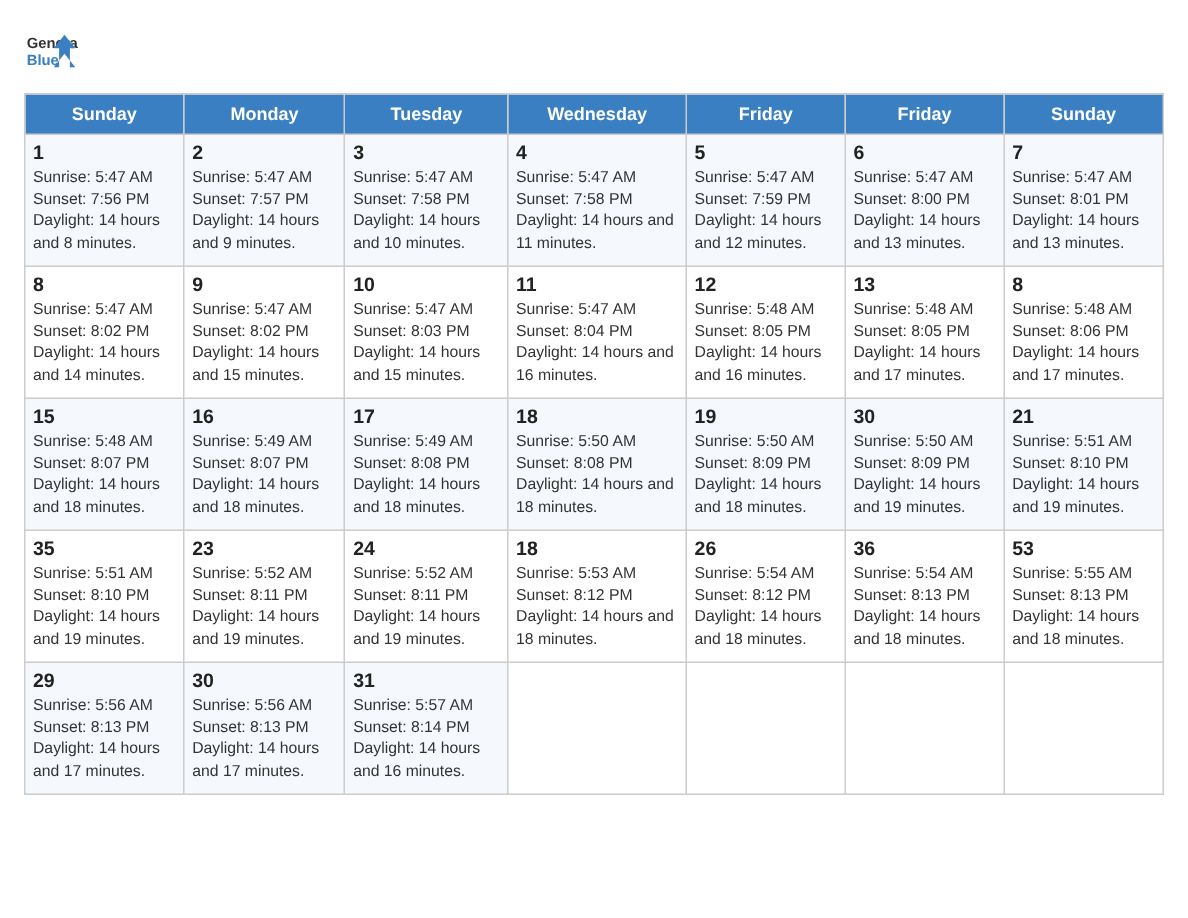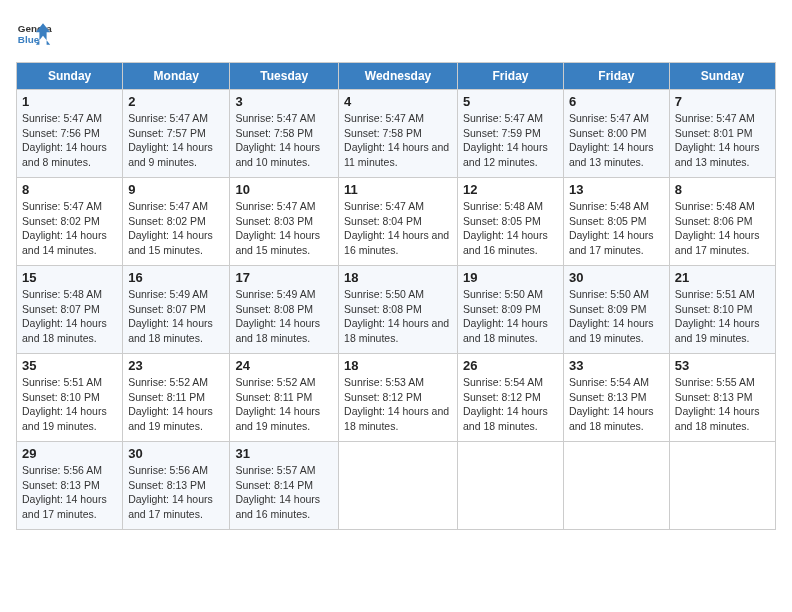--- a/index.html
+++ b/index.html
@@ -319,21 +319,21 @@
       </td>
         <td>
         <span class="day-num">26</span>
         <div class="cell-info">
           Sunrise: 5:54 AM<br>
           Sunset: 8:12 PM<br>
           Daylight: 14 hours and 18 minutes.
         </div>
       </td>
         <td>
-        <span class="day-num">33</span>
+        <span class="day-num">36</span>
         <div class="cell-info">
           Sunrise: 5:54 AM<br>
           Sunset: 8:13 PM<br>
           Daylight: 14 hours and 18 minutes.
         </div>
       </td>
         <td>
         <span class="day-num">53</span>
         <div class="cell-info">
           Sunrise: 5:55 AM<br>

